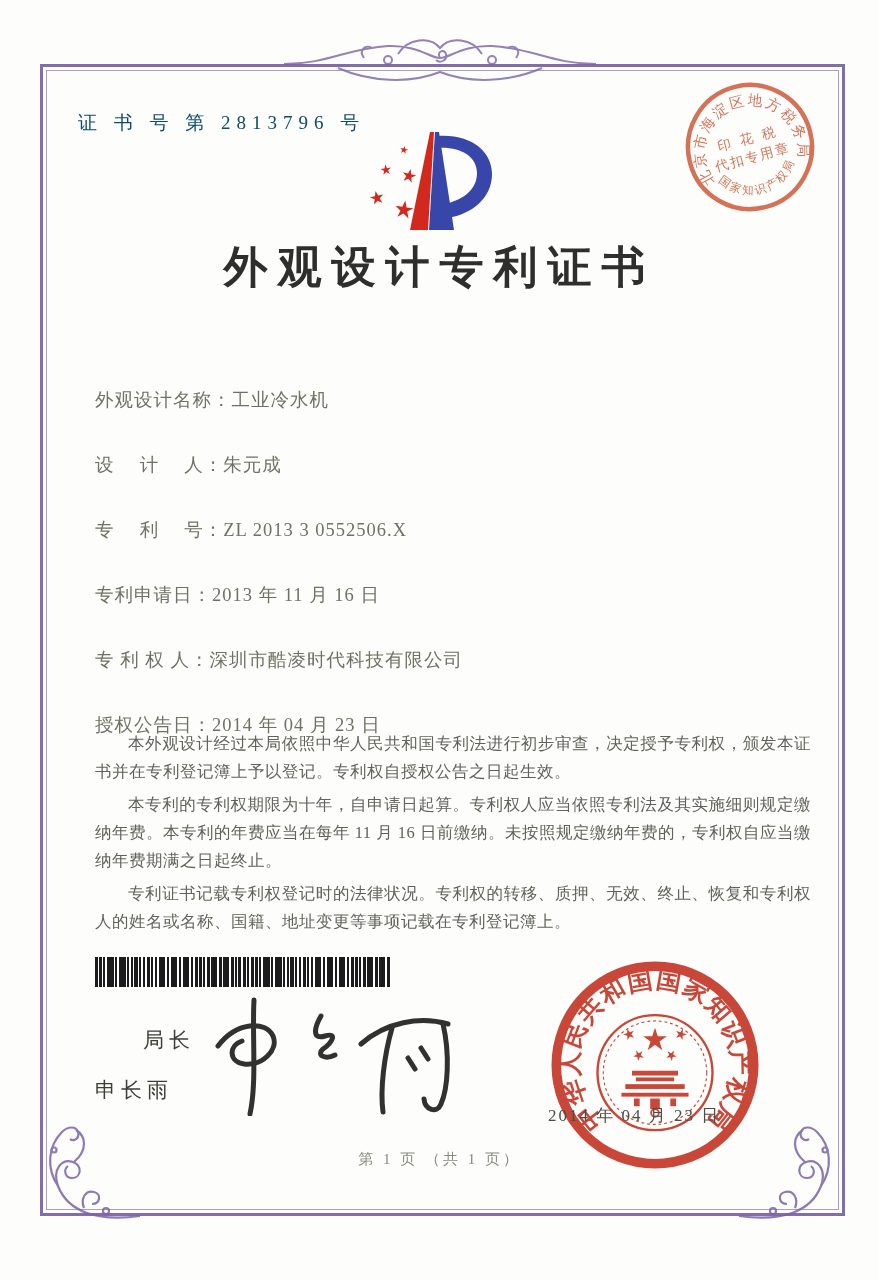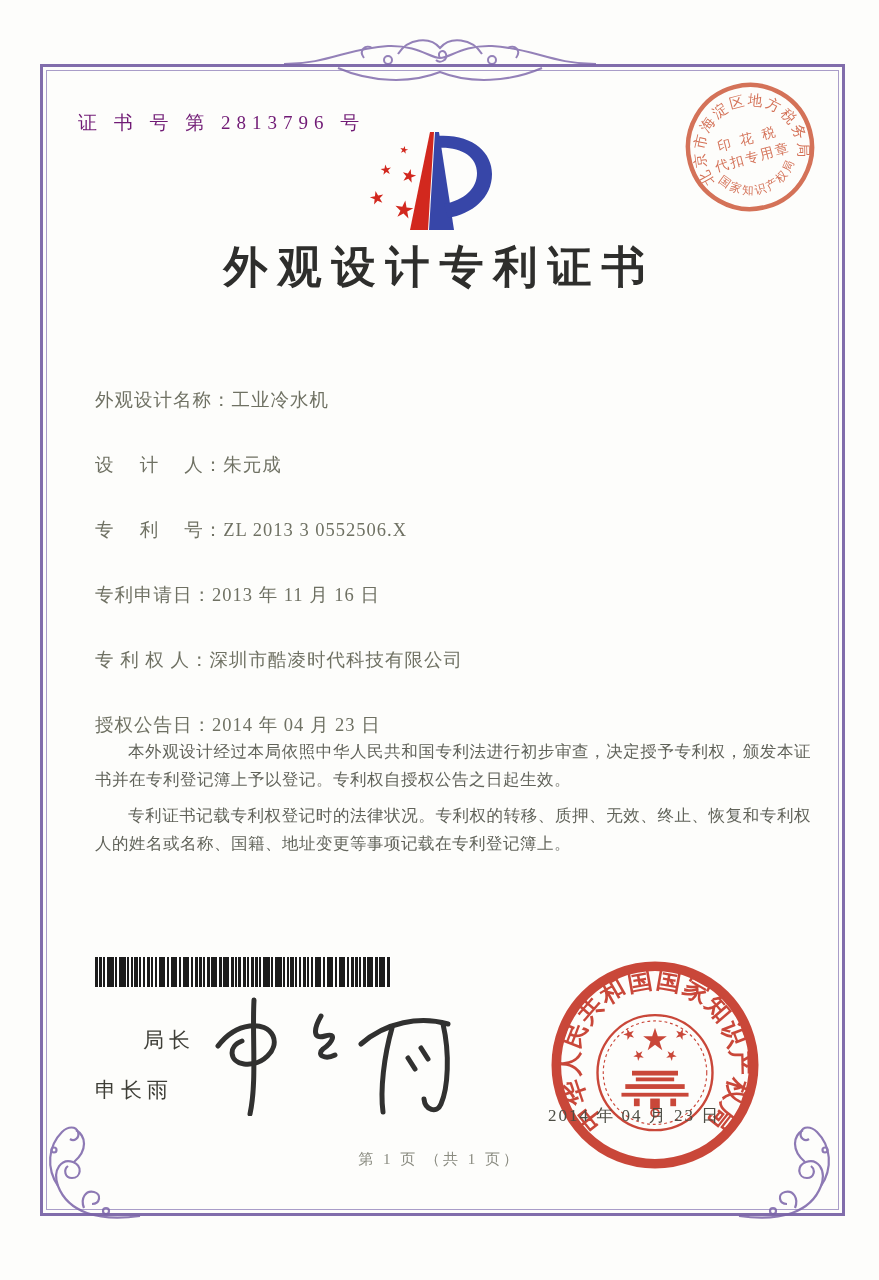--- a/index.html
+++ b/index.html
@@ -8,35 +8,35 @@
     background:#fdfdfb;
     font-family:"Liberation Serif","DejaVu Serif",serif;
   }
   .abs{position:absolute;}
 
   
   .frame-outer{position:absolute;inset:64px 34px 64px 40px;border:3px solid #6b549c;opacity:.85;}
   .frame-inner{position:absolute;inset:70px 40px 70px 46px;border:1px solid #9484bb;opacity:.8;}
   .ornament{position:absolute;pointer-events:none;}
 
-  .cert-no{left:78px;top:110px;font-size:19px;letter-spacing:6px;color:#701a75;}
+  .cert-no{left:78px;top:110px;font-size:19px;letter-spacing:6px;color:#0c4a6e;}
 
   .logo{left:364px;top:126px;width:140px;height:112px;}
 
   .title{left:0;right:0;top:238px;text-align:center;font-size:44px;letter-spacing:10px;
          color:#2e2e2c;font-weight:600;}
 
   .stamp{left:680px;top:77px;width:140px;height:140px;transform:rotate(-15deg);opacity:.85;}
   .stamp text{font-family:"Liberation Serif","DejaVu Serif",serif;}
 
   .field-row{position:absolute;left:95px;font-size:18.5px;color:#6f7163;letter-spacing:1px;white-space:pre;margin-top:21px;}
   .f0{top:366px}.f1{top:431px}.f2{top:496px}.f3{top:561px}.f4{top:626px}.f5{top:691px}
 
   .body-text{left:95px;top:730px;width:716px;}
-  .body-text p{margin:8px 0 5px 0;line-height:28px;font-size:16.5px;color:#61635a;
+  .body-text p{margin:0 0 5px 0;line-height:28px;font-size:16.5px;color:#61635a;
                text-align:justify;text-indent:2em;letter-spacing:.5px;}
 
   .barcode{left:95px;top:957px;width:296px;height:30px;background-color:#fff;
     background-image:
       repeating-linear-gradient(90deg,#1c1c1c 0 2px,transparent 2px 4px),
       repeating-linear-gradient(90deg,#1c1c1c 0 1px,transparent 1px 6px),
       repeating-linear-gradient(90deg,#1c1c1c 0 3px,transparent 3px 13px);}
 
   .sig-title{left:95px;top:1026px;font-size:21px;color:#3e3e37;letter-spacing:5px;
              font-family:"Liberation Sans","DejaVu Sans",sans-serif;margin-left:48px;}
@@ -128,20 +128,21 @@
 
 <div class="field-row f0"><span>外观设计名称：</span><span>工业冷水机</span></div>
 <div class="field-row f1"><span>设　 计　 人：</span><span>朱元成</span></div>
 <div class="field-row f2"><span>专　 利　 号：</span><span>ZL 2013 3 0552506.X</span></div>
 <div class="field-row f3"><span>专利申请日：</span><span>2013 年 11 月 16 日</span></div>
 <div class="field-row f4"><span>专 利 权 人：</span><span>深圳市酷凌时代科技有限公司</span></div>
 <div class="field-row f5"><span>授权公告日：</span><span>2014 年 04 月 23 日</span></div>
 
 <div class="abs body-text">
   <p>本外观设计经过本局依照中华人民共和国专利法进行初步审查，决定授予专利权，颁发本证书并在专利登记簿上予以登记。专利权自授权公告之日起生效。</p>
+  <p>本专利的专利权期限为十年，自申请日起算。专利权人应当依照专利法及其实施细则规定缴纳年费。本专利的年费应当在每年 11 月 16 日前缴纳。未按照规定缴纳年费的，专利权自应当缴纳年费期满之日起终止。</p>
   <p>专利证书记载专利权登记时的法律状况。专利权的转移、质押、无效、终止、恢复和专利权人的姓名或名称、国籍、地址变更等事项记载在专利登记簿上。</p>
 </div>
 
 <div class="abs barcode"></div>
 
 <div class="abs sig-title">局长</div>
 <div class="abs sig-name">申长雨</div>
 
 <svg class="abs signature-svg" viewBox="0 0 270 120">
   <g stroke="#1b1b1b" stroke-width="5" fill="none" stroke-linecap="round" opacity="0.9">

